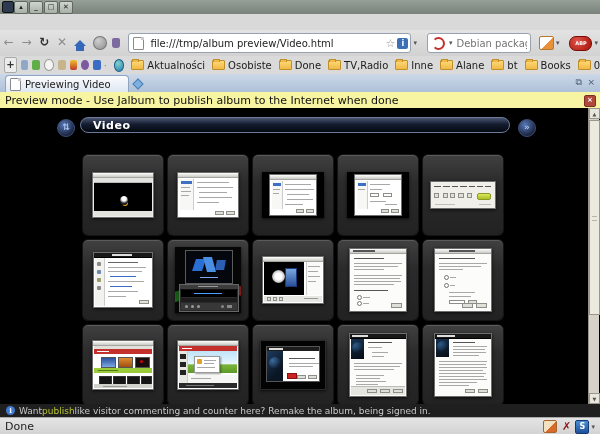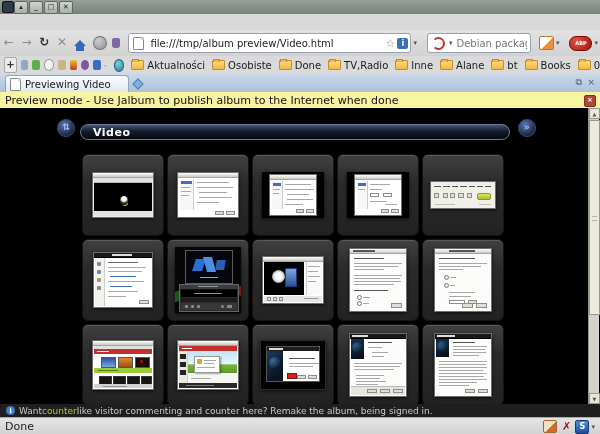--- a/index.html
+++ b/index.html
@@ -64,21 +64,21 @@
             display:flex;align-items:center;color:#111;}
   #notifbar .msg{margin-left:5px;}
   .notifclose{position:absolute;right:4px;top:3px;width:10px;height:10px;background:#b0493c;border:1px solid #7e2f26;
               border-radius:2px;color:#fff;font-size:7px;line-height:9px;text-align:center;font-weight:bold;}
 
   
   #page{left:0;top:108px;width:600px;height:296px;background:#000;overflow:hidden;}
   .navcircle{position:absolute;width:16px;height:16px;border-radius:50%;
              background:radial-gradient(circle at 38% 30%,#5a79b8,#17223c 75%);border:1px solid #3d4f78;
              color:#a8c0ee;font-size:9px;line-height:15px;text-align:center;font-weight:bold;}
-  #albumpill{position:absolute;left:80px;top:16px;width:430px;height:16px;border-radius:9px;
+  #albumpill{position:absolute;left:80px;top:9px;width:430px;height:16px;border-radius:9px;
              background:linear-gradient(#4a5470,#141c30 45%,#05080f);border:1px solid #6c7astealth;border:1px solid #6c7a9a;
              color:#fff;font-weight:bold;font-size:11px;line-height:16px;padding-left:12px;box-sizing:border-box;letter-spacing:.5px;}
   
   #vscroll{position:absolute;left:588px;top:0;width:11px;height:296px;background:#d6d2ca;border-left:1px solid #9a968e;box-sizing:border-box;}
   .sbtn{position:absolute;left:0;width:11px;height:11px;background:#e9e6de;border:1px solid #9a968e;box-sizing:border-box;
         font-size:5px;color:#555;text-align:center;line-height:10px;}
   #sthumb{position:absolute;left:0;top:12px;width:11px;height:195px;background:#eceade;border:1px solid #9a968e;box-sizing:border-box;}
   #sthumb:after{content:"";position:absolute;left:2px;top:95px;right:2px;height:3px;border-top:1px solid #b7b3a8;border-bottom:1px solid #b7b3a8;}
 
   
@@ -553,21 +553,21 @@
           <div class="btn" style="right:16px;bottom:3px;width:10px;height:4px;"></div>
         </div>
       </div>
     </div>
 
   </div>
 
   <div class="abs" id="infobar">
     <div class="infoic">i</div>
     <span>Want </span>
-    <span class="greenlink">counter</span>
+    <span class="greenlink">publish</span>
     <span> like visitor commenting and counter here? Remake the album, being signed in.</span>
   </div>
 
   <div class="abs" id="statusbar">
     <span class="done">Done</span>
     <div class="right">
       <div class="stic1"></div>
       <div class="stic2">✗</div>
       <div class="stic3">S</div>
       <span class="caret">▾</span>

